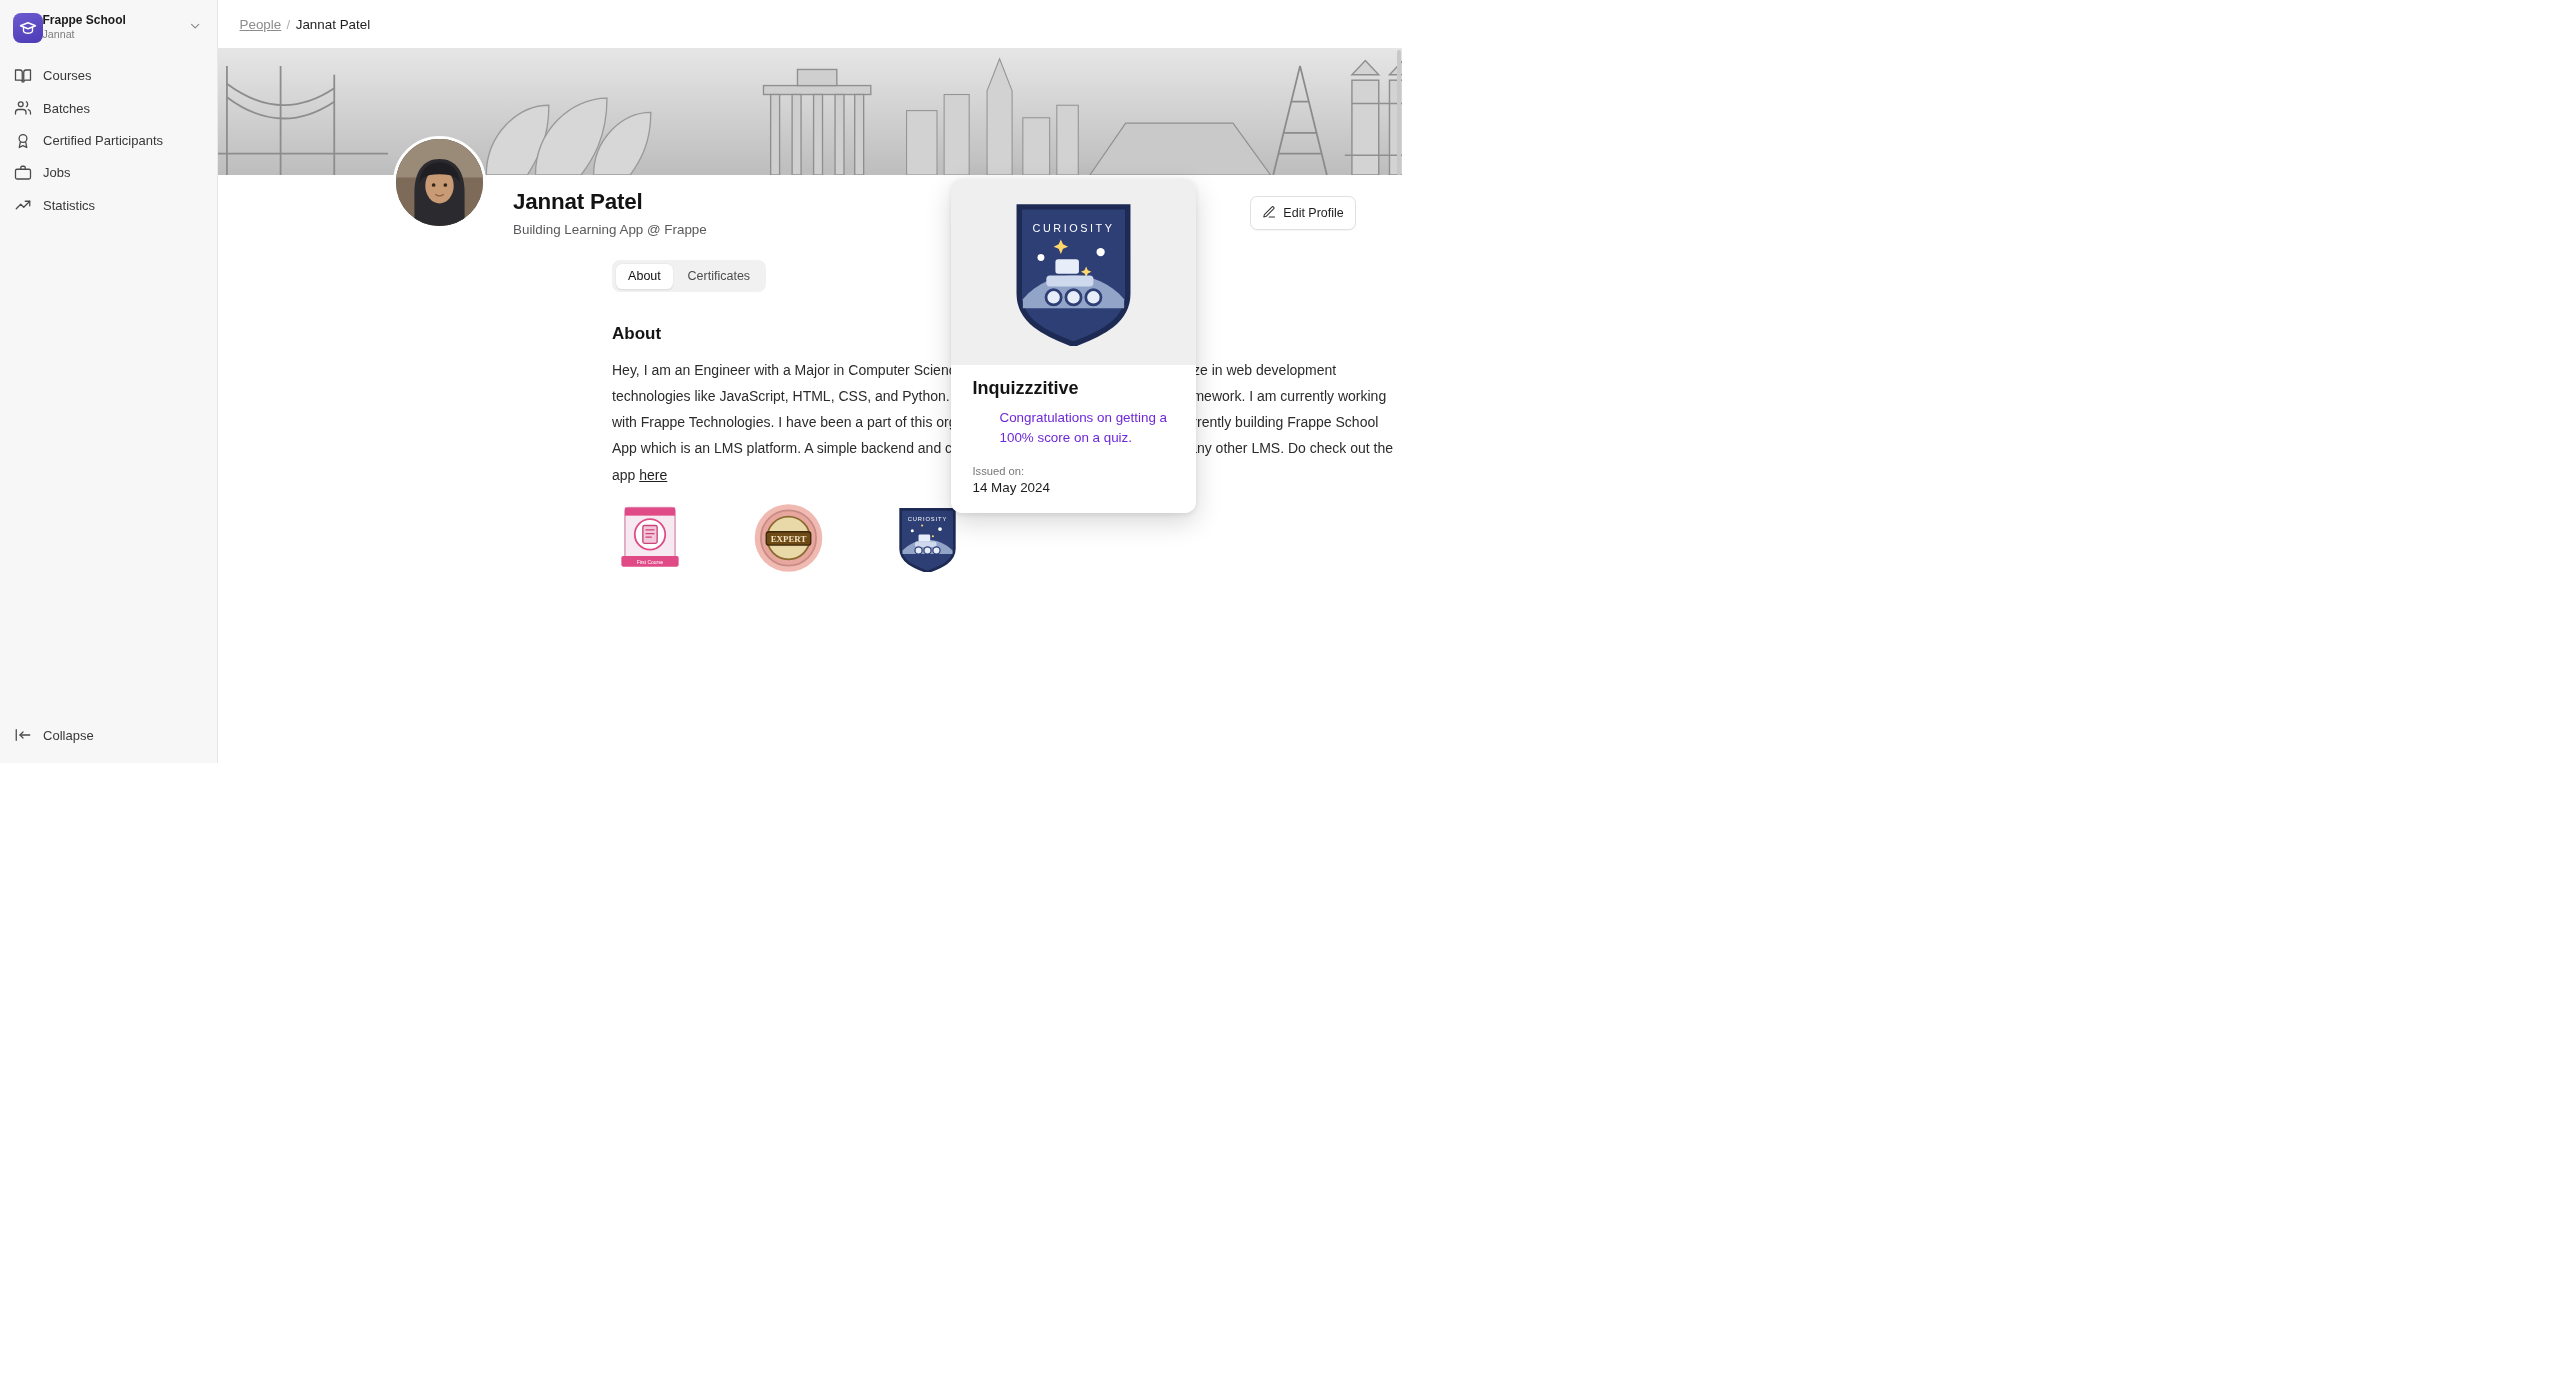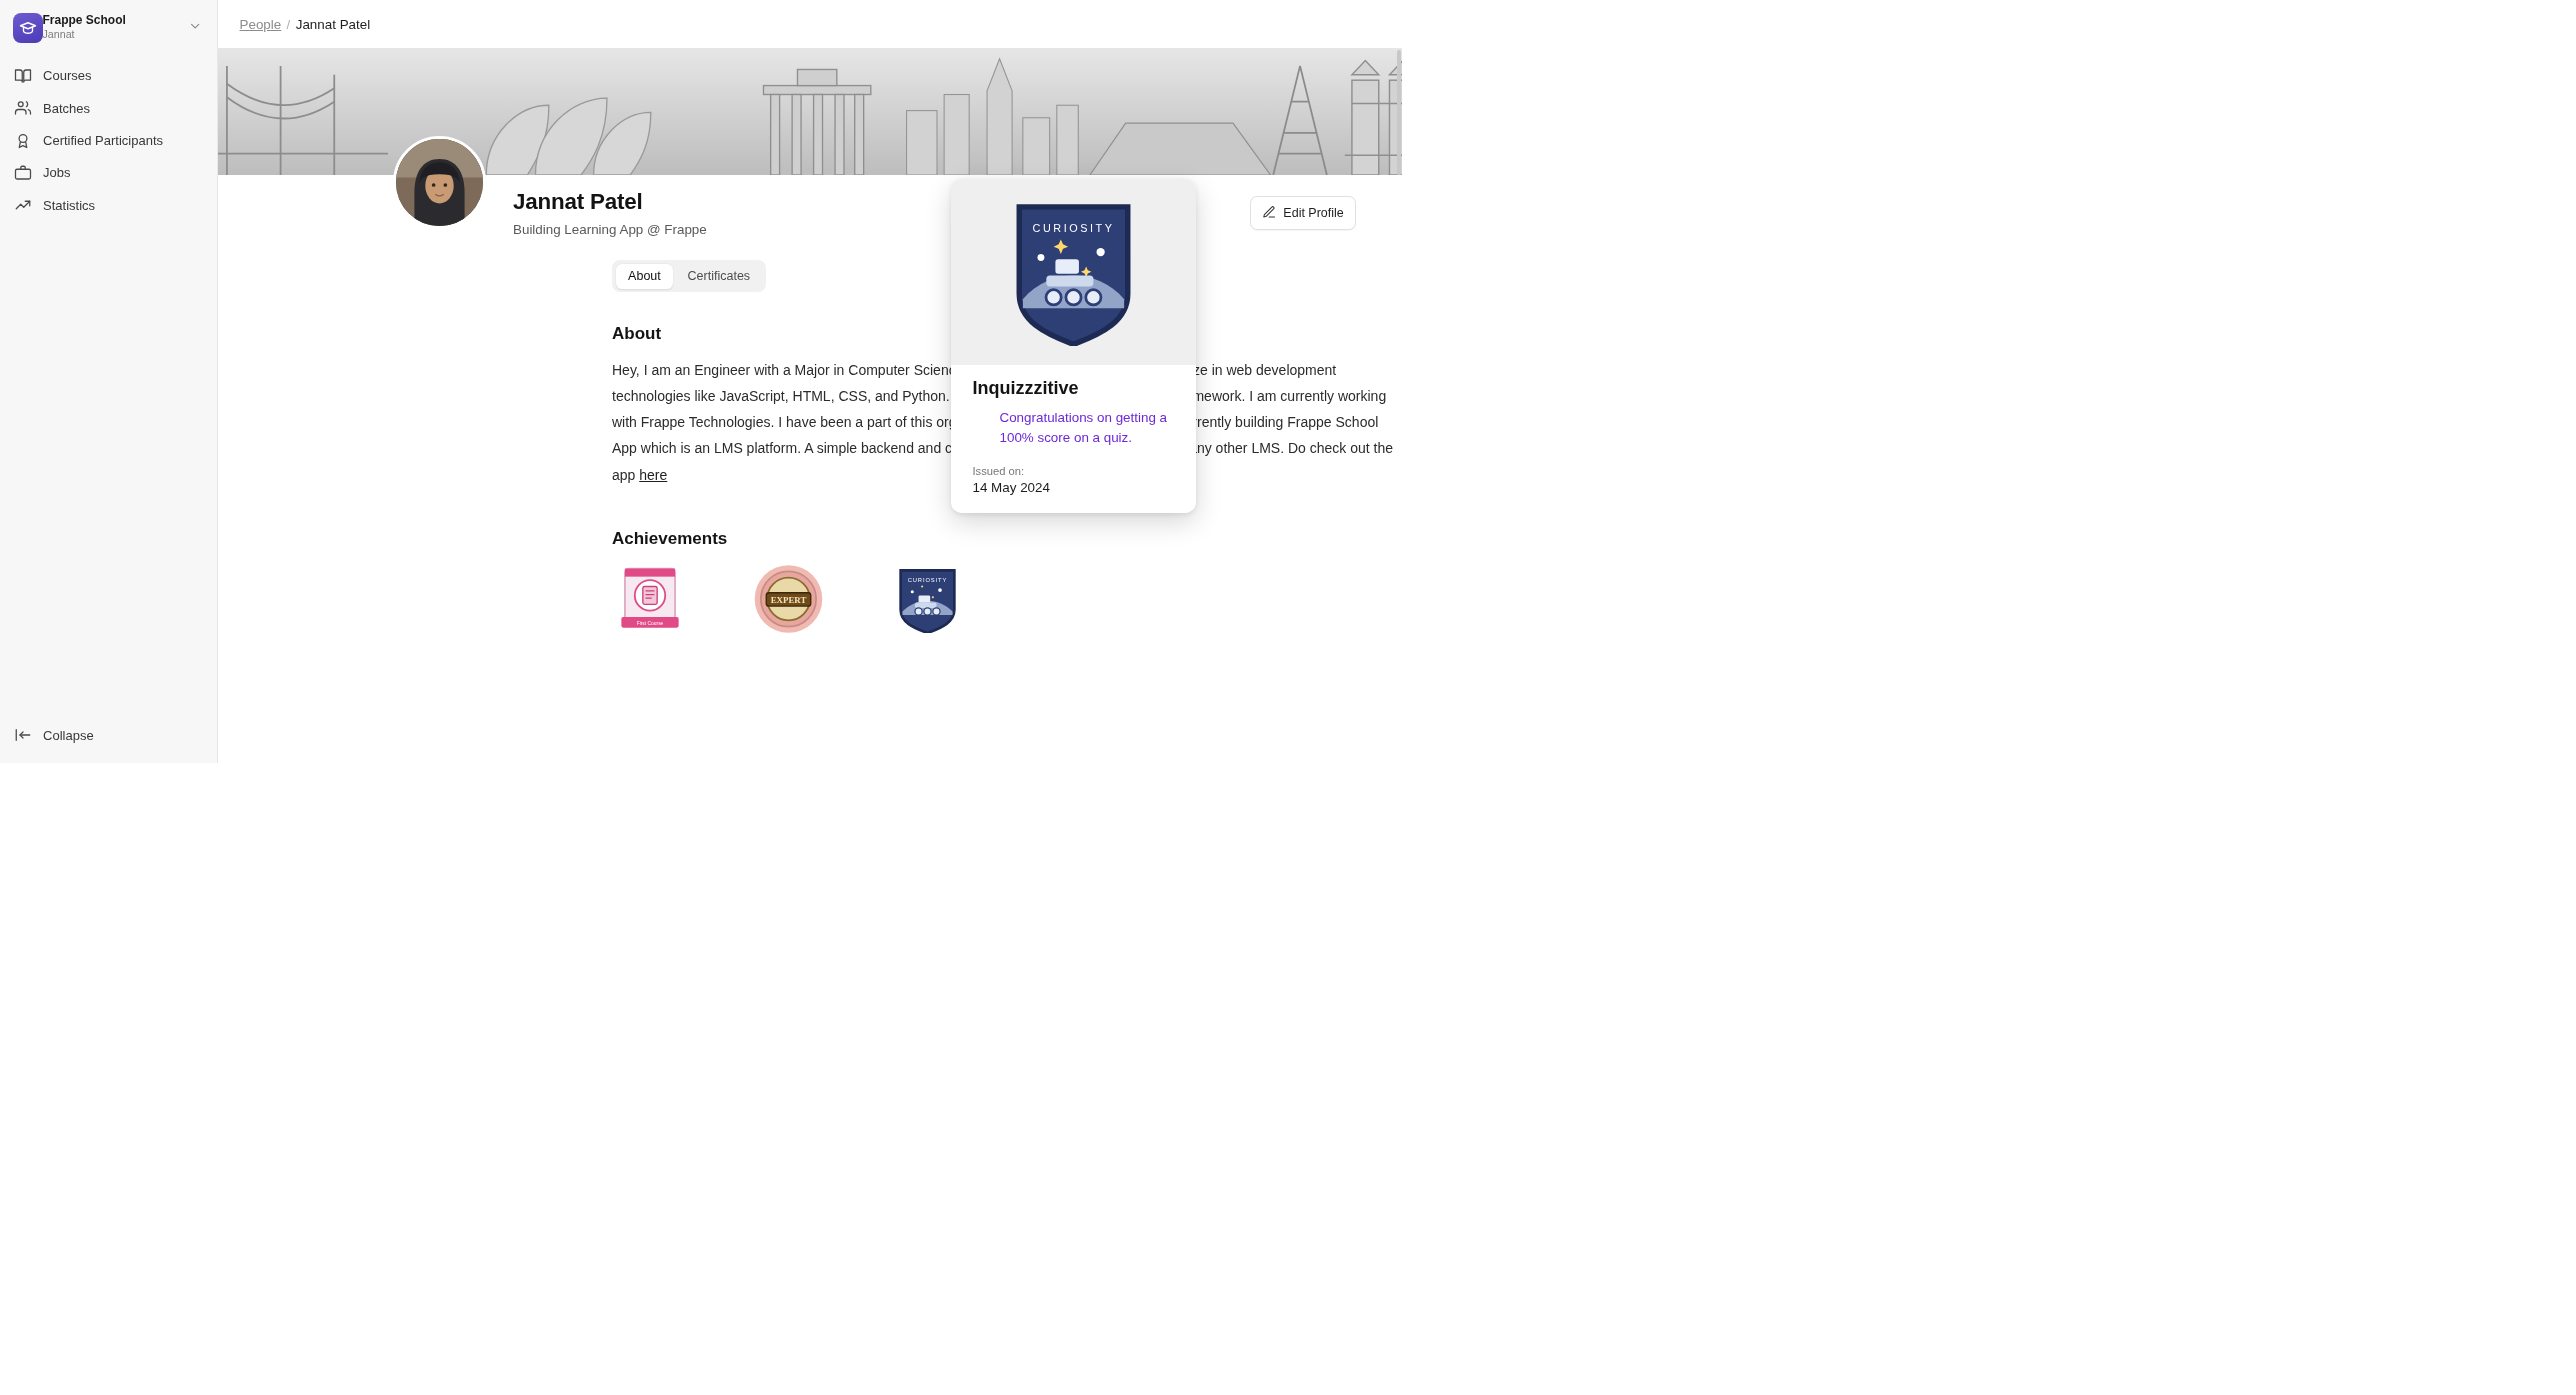--- a/index.html
+++ b/index.html
@@ -327,21 +327,20 @@
       <div class="tab">Certificates</div>
     </div>
 
     
     <div class="section">
       <div class="section-title">About</div>
       <p class="about-text">
         <span>Hey, I am an Engineer with a Major in Computer Science and a Minor in Mechanical. I specialize in web development technologies like JavaScript, HTML, CSS, and Python. I am currently working with Frappe Framework. I am currently working with Frappe Technologies. I have been a part of this organization since the year 2021. I am currently building Frappe School App which is an LMS platform. A simple backend and clean UI is what differentiates this from any other LMS. Do check out the app </span><a href="#">here</a>
       </p>
 
-      <div class="ach-title">Achievements</div>
       <div class="badges">
         <div class="badge">
           <svg width="72" height="68" viewBox="0 0 80 76">
             <rect x="12" y="4" width="56" height="58" rx="4" fill="#f6e9ef" stroke="#e0a9c0" stroke-width="2"></rect>
             <rect x="12" y="4" width="56" height="9" fill="#e04a86"></rect>
             <circle cx="40" cy="34" r="17" fill="#ffffff" stroke="#e04a86" stroke-width="2"></circle>
             <rect x="32" y="24" width="16" height="20" rx="2" fill="#f4c6d9" stroke="#c9437a" stroke-width="1.5"></rect>
             <path d="M35 29h10M35 33h10M35 37h7" stroke="#c9437a" stroke-width="1.4"></path>
             <rect x="8" y="58" width="64" height="12" rx="2" fill="#e04a86"></rect>
             <text x="40" y="67" font-size="5.5" fill="#fff" text-anchor="middle" font-family="Liberation Sans, sans-serif">First Course</text>

